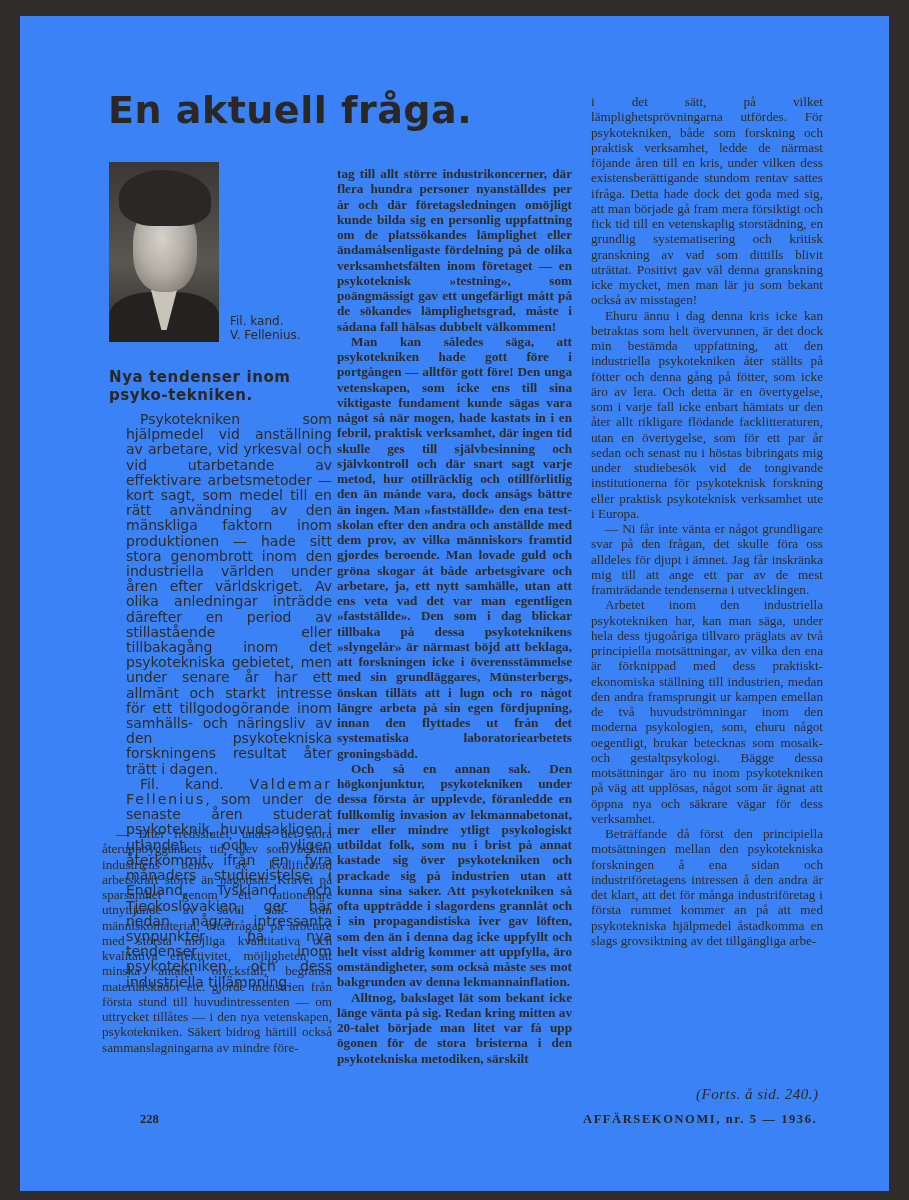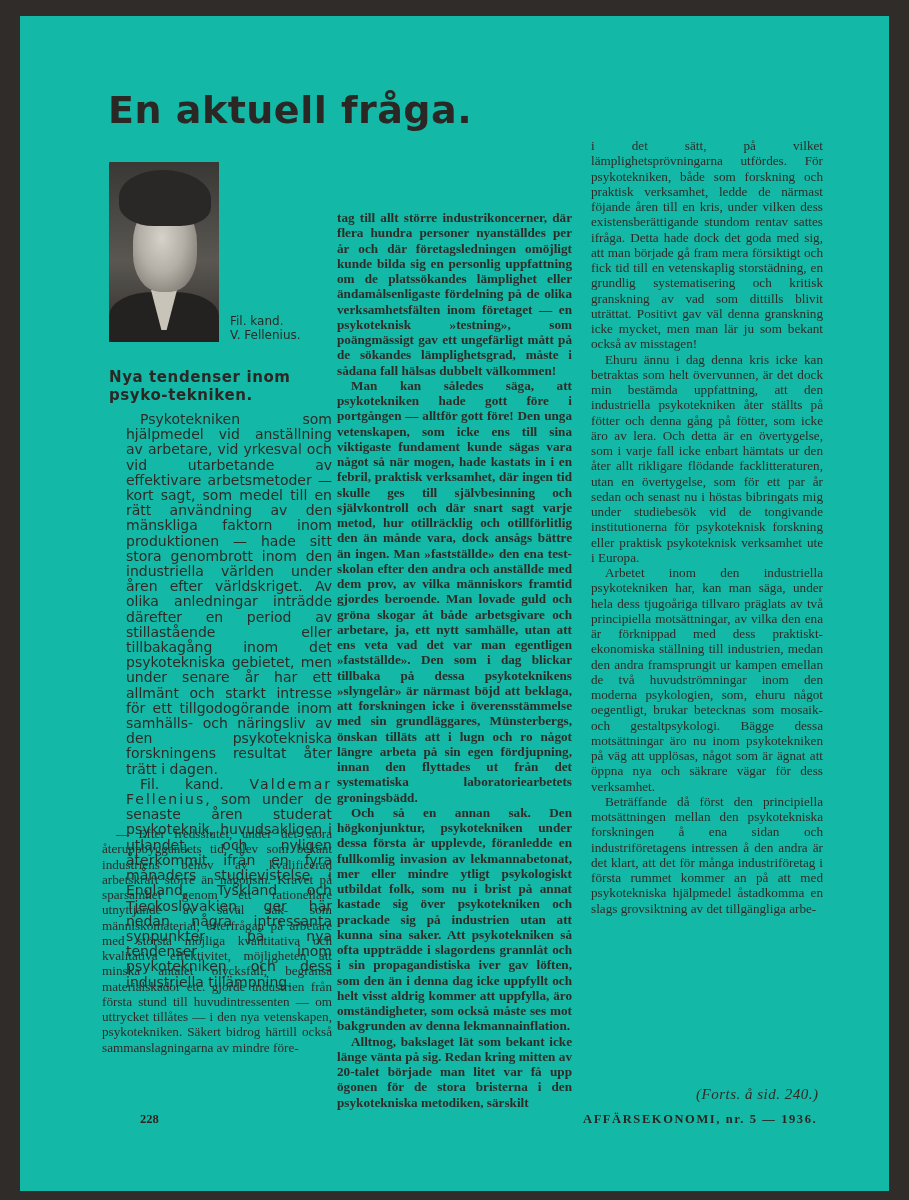--- a/index.html
+++ b/index.html
@@ -6,21 +6,21 @@
   body {
     width: 909px; height: 1200px;
     background: #2f2c2a;
     position: relative;
     overflow: hidden;
   }
   .page {
     position: absolute;
     left: 20px; top: 16px;
     width: 869px; height: 1175px;
-    background: #14b8a6;
+    background: #3b82f6;
     color: #2a2622;
   }
   .title {
     position: absolute;
     left: 88px; top: 72px;
     font-family: "DejaVu Sans", sans-serif;
     font-weight: bold;
     font-size: 38px;
     letter-spacing: 0.5px;
     margin: 0;
@@ -92,21 +92,21 @@
   .col {
     position: absolute;
     font-family: "Liberation Serif", serif;
     font-size: 13.2px;
     line-height: 15.25px;
     color: #2f2b27;
     text-align: justify;
     hyphens: manual;
   }
   .col p { margin: 0; text-indent: 14px; }
-  .col p.noindent { text-indent: 0; margin-top: 44px; }
+  .col p.noindent { text-indent: 0; }
   .col1 { left: 82px; top: 810px; width: 230px; }
   .col2 { left: 317px; top: 150px; width: 235px; font-weight: bold; }
   .col3 { left: 571px; top: 78px; width: 232px; }
   .forts {
     position: absolute;
     left: 676px; top: 1070px;
     font-family: "Liberation Serif", serif;
     font-style: italic;
     font-size: 15px;
     letter-spacing: 0.5px;
@@ -155,20 +155,21 @@
   <div class="col col2">
     <p class="noindent">tag till allt större industrikoncerner, där flera hundra personer nyanställdes per år och där företagsledningen omöjligt kunde bilda sig en personlig uppfattning om de platssökandes lämplighet eller ändamålsenligaste fördelning på de olika verksamhetsfälten inom företaget — en psykoteknisk »testning», som poängmässigt gav ett ungefärligt mått på de sökandes lämplighetsgrad, måste i sådana fall hälsas dubbelt välkommen!</p>
     <p>Man kan således säga, att psykotekniken hade gott före i portgången — alltför gott före! Den unga vetenskapen, som icke ens till sina viktigaste fundament kunde sägas vara något så när mogen, hade kastats in i en febril, praktisk verksamhet, där ingen tid skulle ges till självbesinning och självkontroll och där snart sagt varje metod, hur otillräcklig och otillförlitlig den än månde vara, dock ansågs bättre än ingen. Man »fastställde» den ena test-skolan efter den andra och anställde med dem prov, av vilka människors framtid gjordes beroende. Man lovade guld och gröna skogar åt både arbetsgivare och arbetare, ja, ett nytt samhälle, utan att ens veta vad det var man egentligen »fastställde». Den som i dag blickar tillbaka på dessa psykoteknikens »slyngelår» är närmast böjd att beklaga, att forskningen icke i överensstämmelse med sin grundläggares, Münsterbergs, önskan tilläts att i lugn och ro något längre arbeta på sin egen fördjupning, innan den flyttades ut från det systematiska laboratoriearbetets groningsbädd.</p>
     <p>Och så en annan sak. Den högkonjunktur, psykotekniken under dessa första år upplevde, föranledde en fullkomlig invasion av lekmannabetonat, mer eller mindre ytligt psykologiskt utbildat folk, som nu i brist på annat kastade sig över psykotekniken och prackade sig på industrien utan att kunna sina saker. Att psykotekniken så ofta uppträdde i slagordens grannlåt och i sin propagandistiska iver gav löften, som den än i denna dag icke uppfyllt och helt visst aldrig kommer att uppfylla, äro omständigheter, som också måste ses mot bakgrunden av denna lekmannainflation.</p>
     <p>Alltnog, bakslaget lät som bekant icke länge vänta på sig. Redan kring mitten av 20-talet började man litet var få upp ögonen för de stora bristerna i den psykotekniska metodiken, särskilt</p>
   </div>
 
   <div class="col col3">
     <p class="noindent">i det sätt, på vilket lämplighetsprövningarna utfördes. För psykotekniken, både som forskning och praktisk verksamhet, ledde de närmast föjande åren till en kris, under vilken dess existensberättigande stundom rentav sattes ifråga. Detta hade dock det goda med sig, att man började gå fram mera försiktigt och fick tid till en vetenskaplig storstädning, en grundlig systematisering och kritisk granskning av vad som dittills blivit uträttat. Positivt gav väl denna granskning icke mycket, men man lär ju som bekant också av misstagen!</p>
     <p>Ehuru ännu i dag denna kris icke kan betraktas som helt övervunnen, är det dock min bestämda uppfattning, att den industriella psykotekniken åter ställts på fötter och denna gång på fötter, som icke äro av lera. Och detta är en övertygelse, som i varje fall icke enbart hämtats ur den åter allt rikligare flödande facklitteraturen, utan en övertygelse, som för ett par år sedan och senast nu i höstas bibringats mig under studiebesök vid de tongivande institutionerna för psykoteknisk forskning eller praktisk psykoteknisk verksamhet ute i Europa.</p>
+    <p>— Ni får inte vänta er något grundligare svar på den frågan, det skulle föra oss alldeles för djupt i ämnet. Jag får inskränka mig till att ange ett par av de mest framträdande tendenserna i utvecklingen.</p>
     <p>Arbetet inom den industriella psykotekniken har, kan man säga, under hela dess tjugoåriga tillvaro präglats av två principiella motsättningar, av vilka den ena är förknippad med dess praktiskt-ekonomiska ställning till industrien, medan den andra framsprungit ur kampen emellan de två huvudströmningar inom den moderna psykologien, som, ehuru något oegentligt, brukar betecknas som mosaik- och gestaltpsykologi. Bägge dessa motsättningar äro nu inom psykotekniken på väg att upplösas, något som är ägnat att öppna nya och säkrare vägar för dess verksamhet.</p>
     <p>Beträffande då först den principiella motsättningen mellan den psykotekniska forskningen å ena sidan och industriföretagens intressen å den andra är det klart, att det för många industriföretag i första rummet kommer an på att med psykotekniska hjälpmedel åstadkomma en slags grovsiktning av det tillgängliga arbe-</p>
   </div>
 
   <div class="forts">(Forts. å sid. 240.)</div>
 
   <div class="folio page-num">228</div>
   <div class="folio journal">AFFÄRSEKONOMI, nr. 5 — 1936.</div>
 </div>
 

